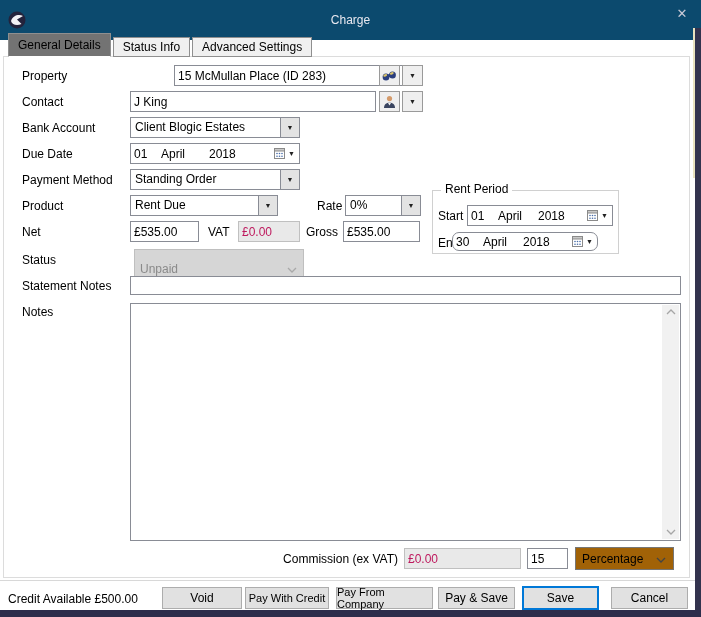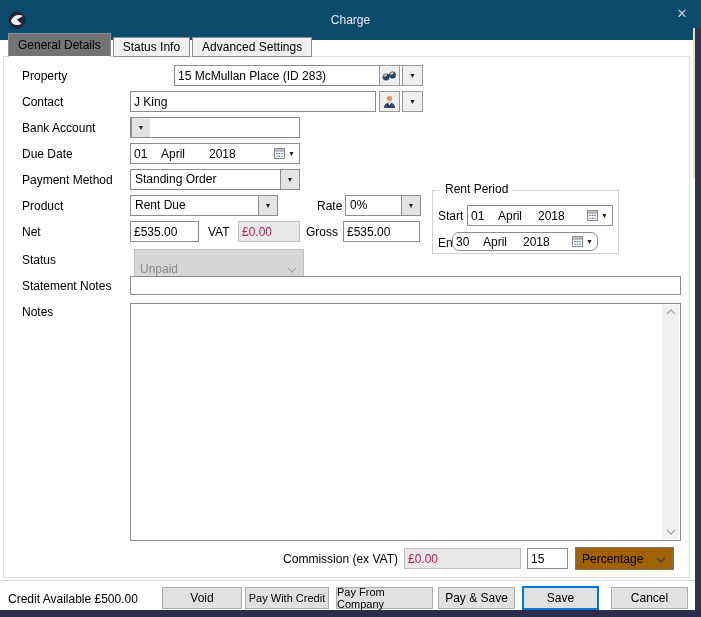--- a/index.html
+++ b/index.html
@@ -100,20 +100,21 @@
       <path d="M1 13 C1 9.5, 3.2 7.8, 6.5 7.8 C9.8 7.8, 12 9.5, 12 13 Z" fill="#3a4560"></path>
       <path d="M5 8 L6.5 10.5 L8 8 Z" fill="#f2f2f2"></path>
     </svg>
   </div>
   <div class="abs sqbtn" style="left:402px; top:91px;">
       <span>▼</span>
     </div>
 
   <div class="abs lbl" style="left:22px; top:121px;">Bank Account</div>
   <div class="abs combo" style="left:130px; top:117px; width:170px; height:21px;">
+    <span class="val">Client Blogic Estates</span>
     <span class="arrowbtn">▼</span>
   </div>
 
   <div class="abs lbl" style="left:22px; top:147px;">Due Date</div>
   <div class="abs dtp" style="left:130px; top:143px; width:170px; height:21px;">
     <span class="d">01</span>
     <span class="m">April</span>
     <span class="y">2018</span>
     <span class="calarea">
       <svg width="11" height="11" viewBox="0 0 11 11">

